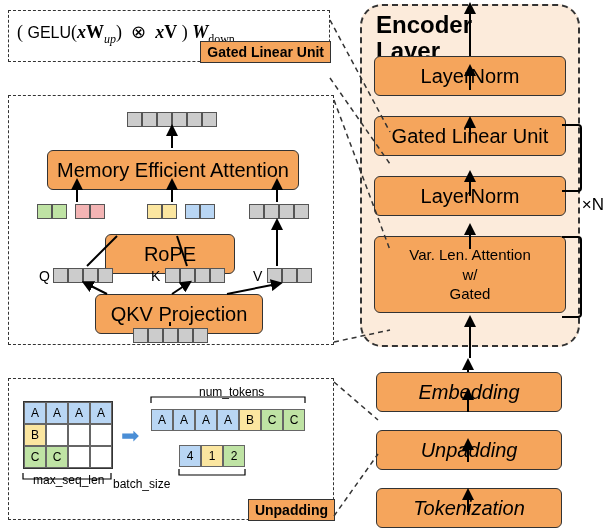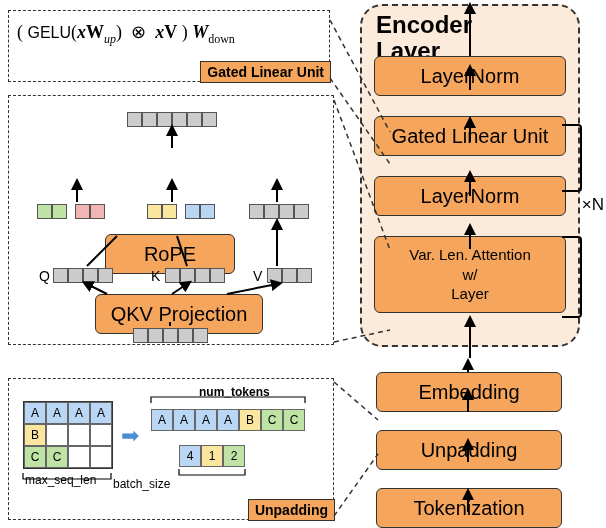--- a/index.html
+++ b/index.html
@@ -59,38 +59,38 @@
   .enc-block {
     margin-bottom: 20px;
     position: relative;
   }
   .bottom-stack {
     position: absolute;
     right: 44px;
     top: 372px;
     width: 186px;
   }
-  .bottom-stack .block { margin-bottom: 18px; }
+  .bottom-stack .block { margin-bottom: 18px; font-style: italic; }
   
   .xn {
     position: absolute;
     right: 2px;
     top: 195px;
     font-size: 17px;
   }
   .res-line {
     position: absolute;
     border: 2px solid #000;
     border-left: none;
     border-top-right-radius: 4px;
     border-bottom-right-radius: 4px;
   }
   
   .glu-box {
-    left: 8px; top: 10px; width: 322px; height: 72px;
+    left: 8px; top: 10px; width: 322px; height: 52px;
     padding: 10px 8px;
   }
   .glu-formula {
     font-family: 'Times New Roman', serif;
     font-size: 18px;
   }
   .glu-formula .gelu { font-family: Arial, sans-serif; font-size:16px; }
   .glu-formula sub { font-size: 12px; }
   
   .attn-box {
@@ -163,21 +163,21 @@
 <div class="encoder-wrap">
   <div class="encoder-layer">
     <div class="encoder-title" style="white-space:pre">Encoder
 Layer</div>
 
     <div class="block enc-block">LayerNorm</div>
     <div class="block enc-block">Gated Linear Unit</div>
     <div class="block enc-block">LayerNorm</div>
     <div class="block enc-block" style="white-space:pre-line; padding:8px 6px; font-size:15px;">Var. Len. Attention
 w/
-Layer</div>
+Gated</div>
 
     <div class="res-line" style="top:118px; right:-4px; width:20px; height:68px;"></div>
     <div class="res-line" style="top:230px; right:-4px; width:20px; height:82px;"></div>
 
     <svg class="conn" style="left:0; top:0;" width="220" height="370">
       <defs>
           <marker id="ah" markerWidth="6" markerHeight="6" refX="3" refY="3" orient="auto">
             <path d="M0,0 L6,3 L0,6 z" fill="#000"></path>
           </marker>
         </defs>
@@ -224,20 +224,21 @@
   <div class="attn-inner">
 
     <div class="token-row" style="top:8px; left:110px;">
       <div class="cell"></div>
         <div class="cell"></div>
         <div class="cell"></div>
         <div class="cell"></div>
         <div class="cell"></div>
         <div class="cell"></div>
     </div>
+    <div class="block attn-mea">Memory Efficient Attention</div>
 
     <div class="token-row" style="top:100px; left:20px;">
       <div class="cell cellg"></div>
         <div class="cell cellg"></div>
     </div>
     <div class="token-row" style="top:100px; left:58px;">
       <div class="cell cellr"></div>
         <div class="cell cellr"></div>
     </div>
     <div class="token-row" style="top:100px; left:130px;">
@@ -319,25 +320,25 @@
       <div class="gc ga">A</div>
     <div class="gc gb">B</div>
       <div class="gc"></div>
       <div class="gc"></div>
       <div class="gc"></div>
     <div class="gc gcc">C</div>
       <div class="gc gcc">C</div>
       <div class="gc"></div>
       <div class="gc"></div>
   </div>
-  <div class="small-text" style="top:94px; left:16px;">max_seq_len</div>
+  <div class="small-text" style="top:94px; left:24px;">max_seq_len</div>
   <div class="small-text" style="top:98px; left:104px;">batch_size</div>
   <div class="arrow-right" style="top:44px; left:112px;">➡</div>
 
-  <div class="small-text" style="top:6px; left:190px;font-weight:bold;">num_tokens</div>
+  <div class="small-text" style="top:6px; left:190px;">num_tokens</div>
   <div class="row1" style="top:30px; left:142px;">
     <div class="gc ga">A</div>
       <div class="gc ga">A</div>
       <div class="gc ga">A</div>
       <div class="gc ga">A</div>
       <div class="gc gb">B</div>
       <div class="gc gcc">C</div>
       <div class="gc gcc">C</div>
   </div>
   <div class="row1" style="top:66px; left:170px;">

